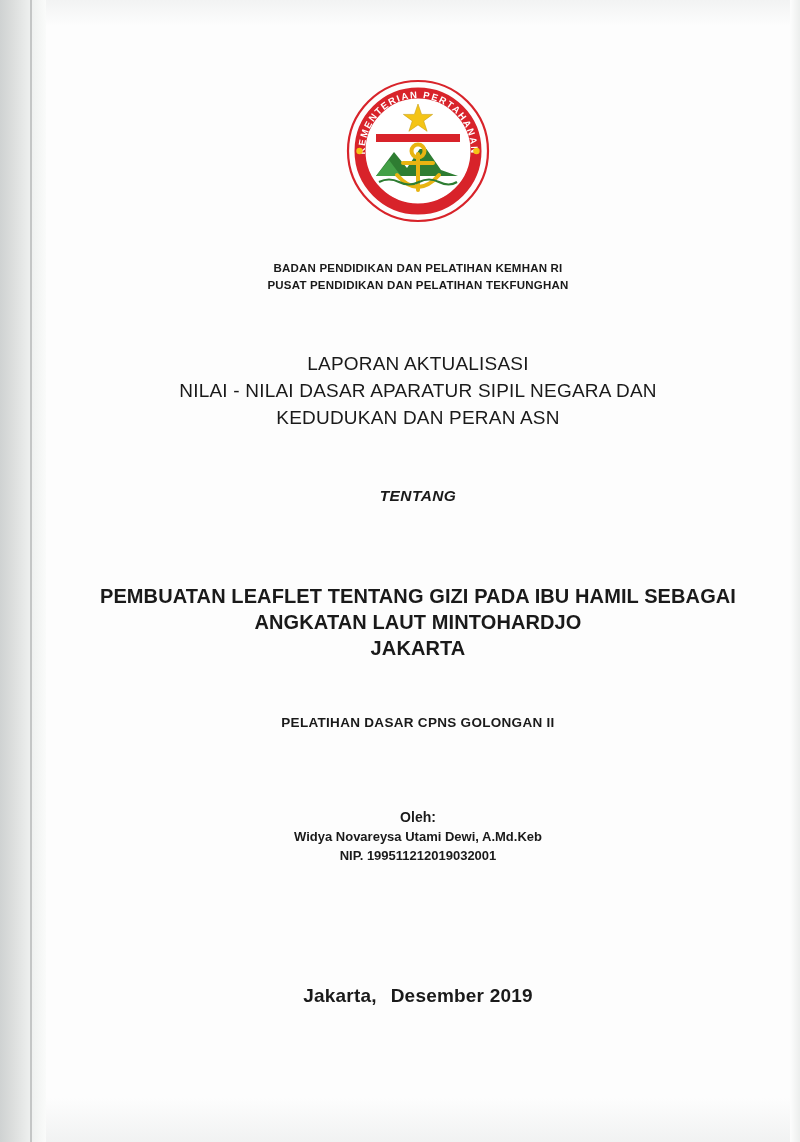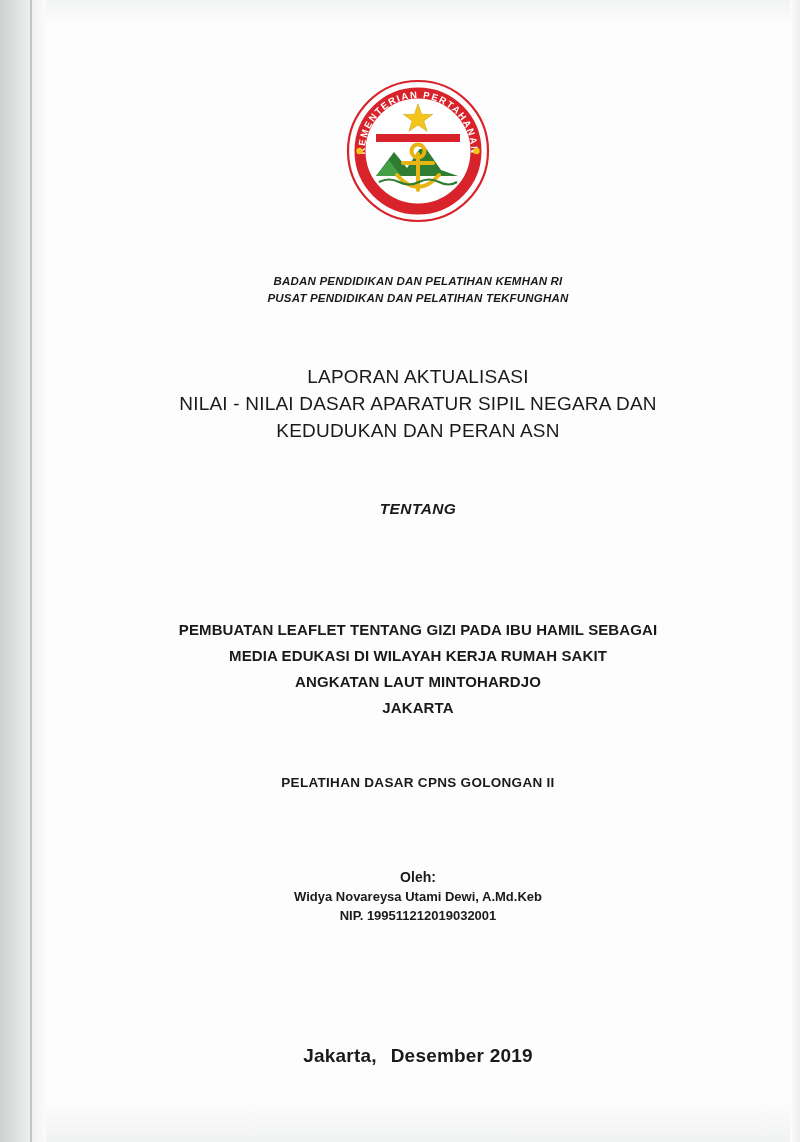--- a/index.html
+++ b/index.html
@@ -81,44 +81,43 @@
   }
   .emblem {
     width: 146px;
     height: 146px;
     position: relative;
   }
   .emblem svg { display: block; }
 
   
   .institution {
-    margin-top: 49px;
+    margin-top: 36px;
     font-size: 11.5px;
     font-weight: bold;
     line-height: 17px;
     letter-spacing: .2px;
-    font-style: italic;
   }
   .title-block {
     margin-top: 56px;
     font-size: 19px;
     font-weight: normal;
     line-height: 27px;
     letter-spacing: .2px;
   }
   .tentang {
     margin-top: 56px;
     font-size: 15.5px;
     font-weight: bold;
     letter-spacing: .4px;
     font-style: italic;
   }
   .subject-block {
-    margin-top: 99px;
-    font-size: 15px;
+    margin-top: 78px;
+    font-size: 20px;
     font-weight: bold;
     line-height: 26px;
     letter-spacing: .1px;
   }
   .program {
     margin-top: 54px;
     font-size: 13.5px;
     font-weight: bold;
     letter-spacing: .3px;
   }
@@ -205,21 +204,20 @@
   <div class="title-block">
     <div>LAPORAN AKTUALISASI</div>
     <div>NILAI - NILAI DASAR APARATUR SIPIL NEGARA DAN</div>
     <div>KEDUDUKAN DAN PERAN ASN</div>
   </div>
 
   <div class="tentang">TENTANG</div>
 
   <div class="subject-block">
     <div>PEMBUATAN LEAFLET  TENTANG GIZI PADA IBU HAMIL SEBAGAI</div>
-    <div>MEDIA EDUKASI DI WILAYAH KERJA RUMAH SAKIT</div>
     <div>ANGKATAN LAUT MINTOHARDJO</div>
     <div>JAKARTA</div>
   </div>
 
   <div class="program">PELATIHAN DASAR CPNS GOLONGAN II</div>
 
   <div class="author-block">
     <div class="oleh">Oleh:</div>
     <div>Widya Novareysa Utami Dewi, A.Md.Keb</div>
     <div>NIP. 199511212019032001</div>

